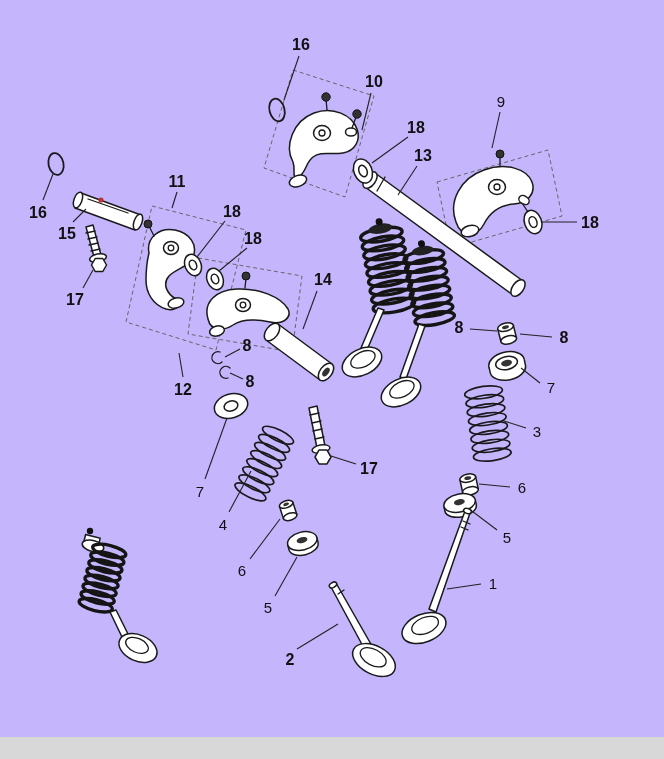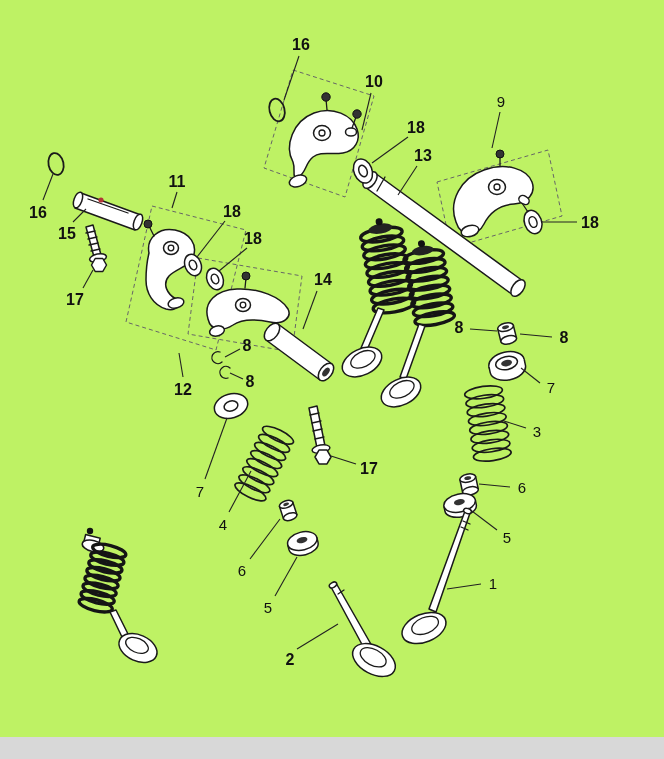--- a/index.html
+++ b/index.html
@@ -1,16 +1,16 @@
 <!DOCTYPE html>
 <html><head>
 <meta charset="utf-8">
 <style>
   html,body{margin:0;padding:0;background:#fff;}
-  .page{position:relative;width:664px;height:759px;background:#bef264;overflow:hidden;
+  .page{position:relative;width:664px;height:759px;background:#c4b5fd;overflow:hidden;
         font-family:"Liberation Sans",sans-serif;}
   svg{position:absolute;left:0;top:0;}
   .part{fill:#ffffff;stroke:#1a1a1a;stroke-width:1.5;stroke-linejoin:round;}
   .ln{stroke:#1a1a1a;stroke-width:1.3;fill:none;stroke-linecap:round;}
   .oring{fill:none;stroke:#1a1a1a;stroke-width:1.8;}
   .coil{fill:none;stroke:#1a1a1a;stroke-width:1.7;}
   .coil-dark{fill:none;stroke:#151515;stroke-width:3.4;}
   .dashed{fill:none;stroke:#666;stroke-width:1;stroke-dasharray:4 3;}
   .leader{stroke:#222;stroke-width:1.1;}
   .callout{font-family:"Liberation Sans",sans-serif;font-size:15px;font-weight:400;

